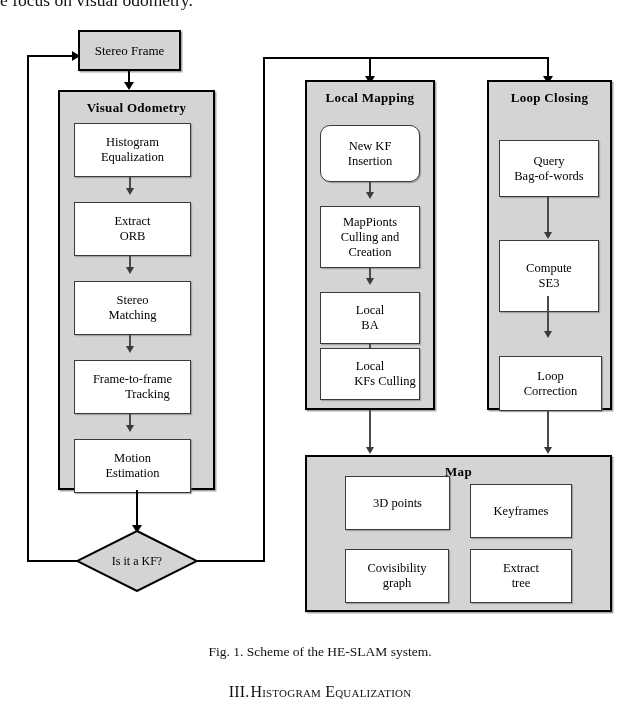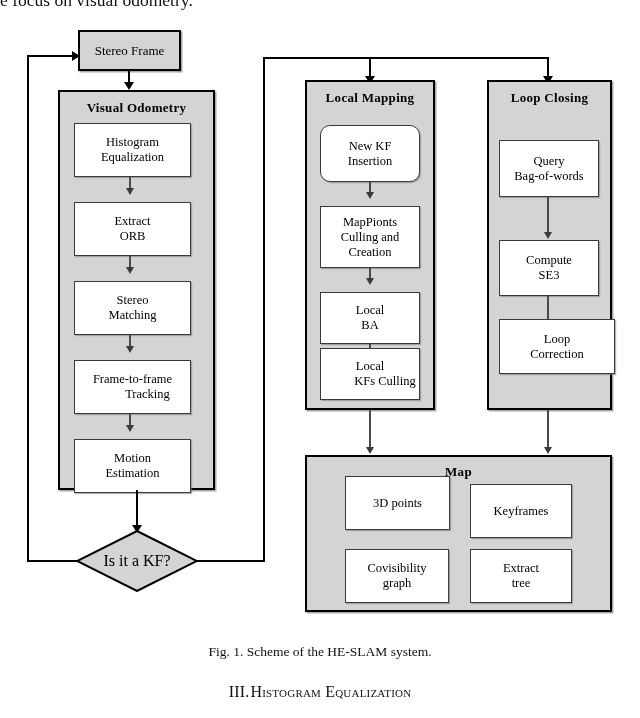--- a/index.html
+++ b/index.html
@@ -106,21 +106,21 @@
     position: absolute;
   }
   .diamond-wrap svg { display: block; }
   .diamond-label {
     position: absolute;
     left: 0; top: 0;
     width: 100%; height: 100%;
     display: flex;
     align-items: center;
     justify-content: center;
-    font-size: 16px;
+    font-size: 12px;
   }
 
   
   .vline {
     position: absolute;
     background: #000000;
     width: 2px;
   }
   .hline {
     position: absolute;
@@ -281,30 +281,30 @@
 
 <div class="node" style="left:499px; top:140px; width:100px; height:57px;">
   <div>
     <span>Query</span>
     <span>Bag-of-words</span>
   </div>
 </div>
 <div class="vline thin" style="left:547px; top:197px; height:40px;"></div>
 <div class="arrowhead thin" style="left:543.5px; top:232px;"></div>
 
-<div class="node" style="left:499px; top:240px; width:100px; height:56px;">
+<div class="node" style="left:499px; top:240px; width:100px; height:72px;">
   <div>
     <span>Compute</span>
     <span>SE3</span>
   </div>
 </div>
 <div class="vline thin" style="left:547px; top:296px; height:40px;"></div>
 <div class="arrowhead thin" style="left:543.5px; top:331px;"></div>
 
-<div class="node" style="left:499px; top:319px; width:116px; height:55px;">
+<div class="node" style="left:499px; top:356px; width:103px; height:55px;">
   <div>
     <span>Loop</span>
     <span>Correction</span>
   </div>
 </div>
 
 <div class="vline thin" style="left:547px; top:410px; height:42px;"></div>
 <div class="arrowhead thin" style="left:543.5px; top:447px;"></div>
 
 <div class="panel" style="left:305px; top:455px; width:307px; height:157px;">

